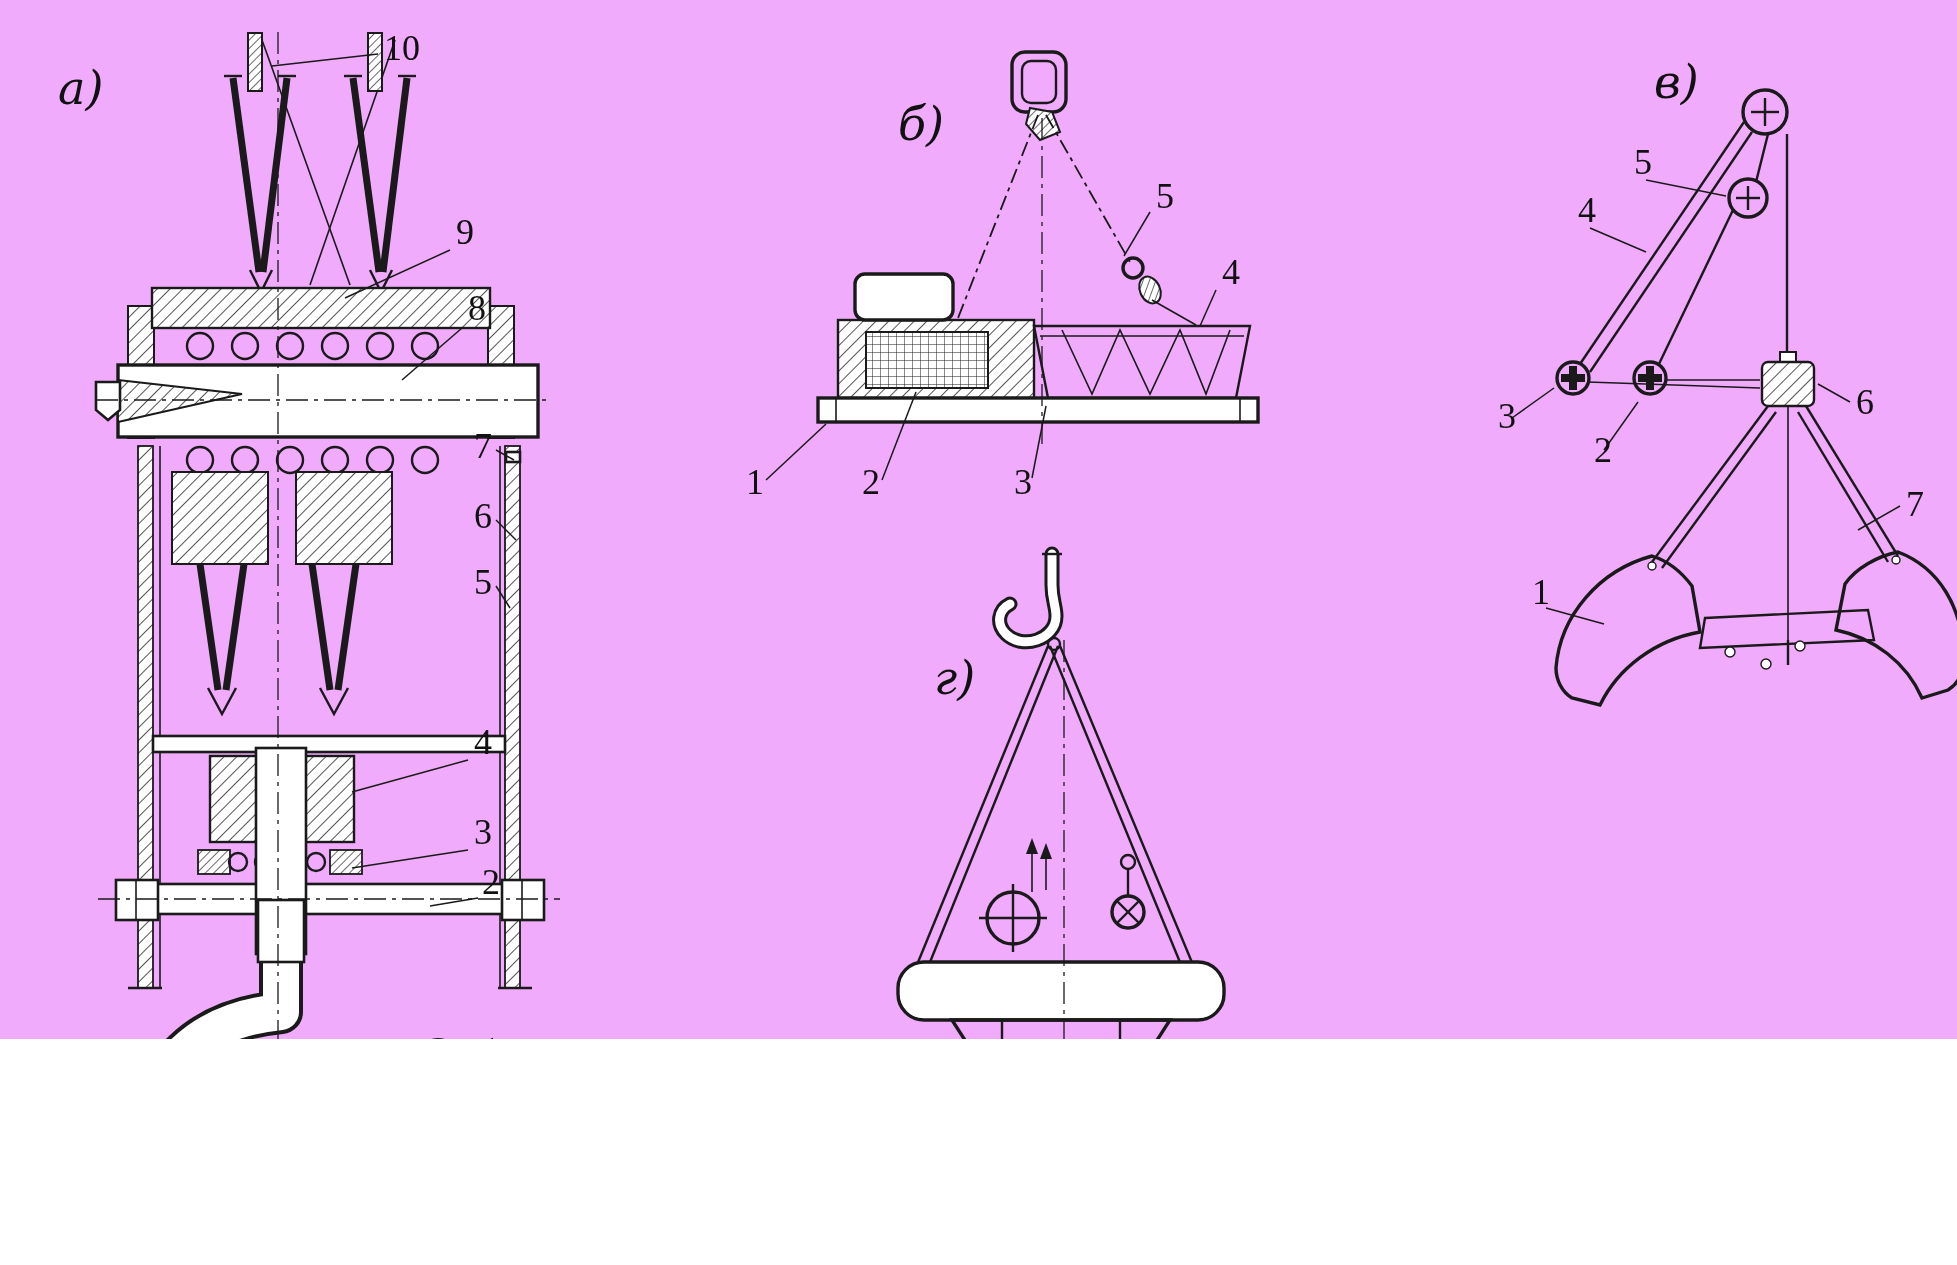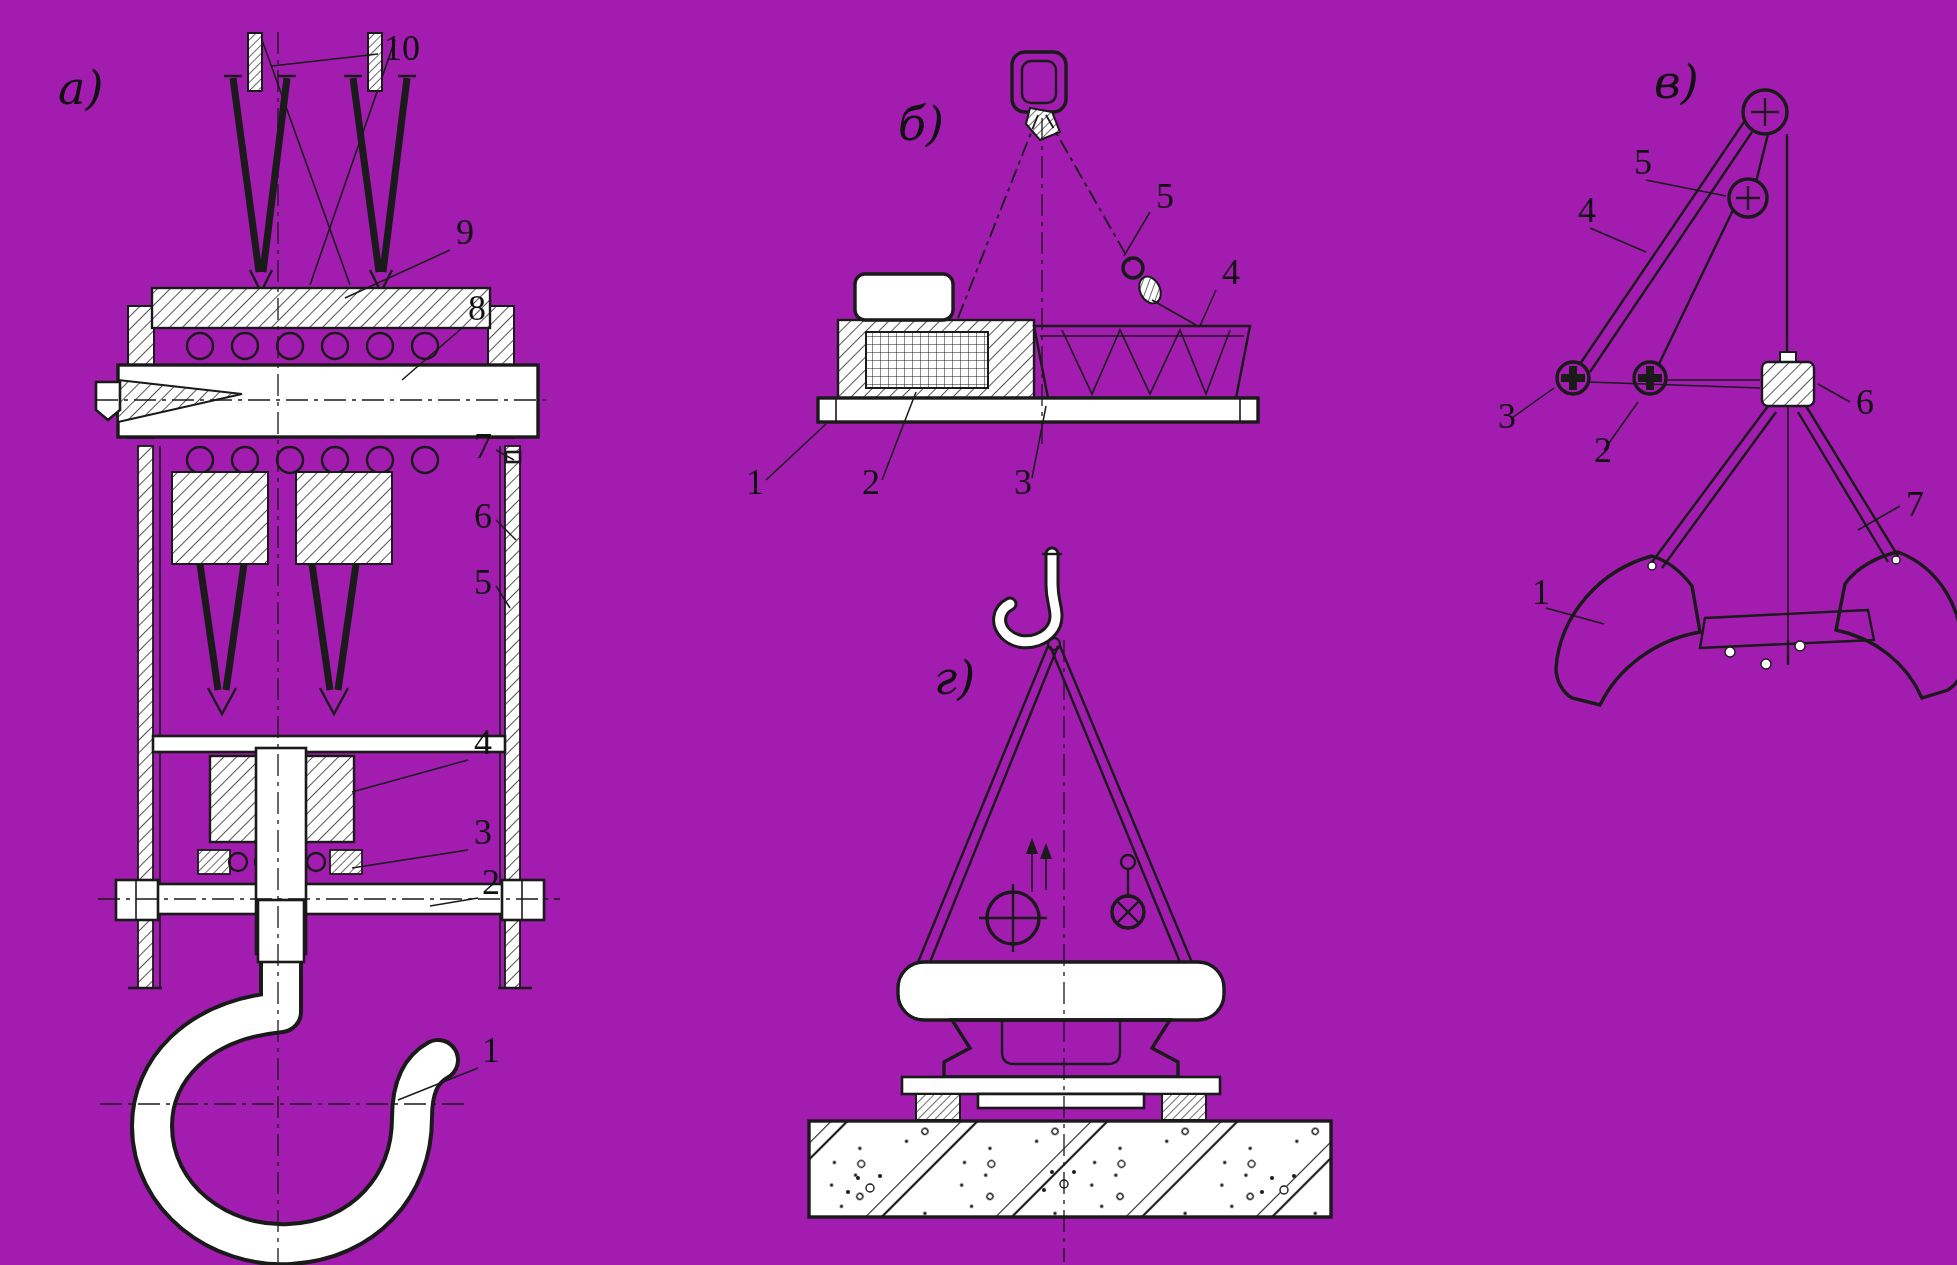--- a/index.html
+++ b/index.html
@@ -1,16 +1,16 @@
 <!DOCTYPE html>
 <html><head>
 <meta charset="utf-8">
 <style>
   html,body{margin:0;padding:0;background:#fff;}
-  #stage{position:relative;width:1957px;height:1265px;background:#a21caf;overflow:hidden;}
+  #stage{position:relative;width:1957px;height:1039px;background:#f0abfc;overflow:hidden;}
   svg{display:block}
   .ln{stroke:#1a1a1a;stroke-width:1.6;fill:none}
   .md{stroke:#1a1a1a;stroke-width:2.4;fill:none}
   .bd{stroke:#1a1a1a;stroke-width:3.4;fill:none}
   .w{fill:#fff;stroke:#1a1a1a;stroke-width:2.6}
   .wb{fill:#fff;stroke:#1a1a1a;stroke-width:3.4}
   .cl{stroke:#1a1a1a;stroke-width:1.3;fill:none;stroke-dasharray:22 6 4 6}
   .dd{stroke:#1a1a1a;stroke-width:1.8;fill:none;stroke-dasharray:15 5 4 5}
   .leader{stroke:#1a1a1a;stroke-width:1.5;fill:none}
   .num{font:400 36px "Liberation Serif",serif;fill:#111}

